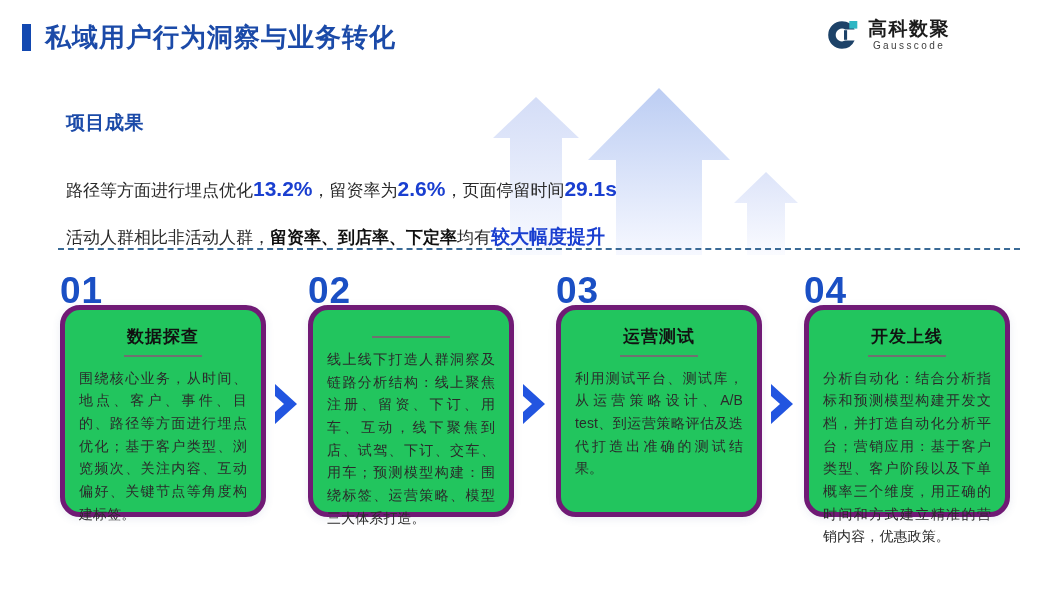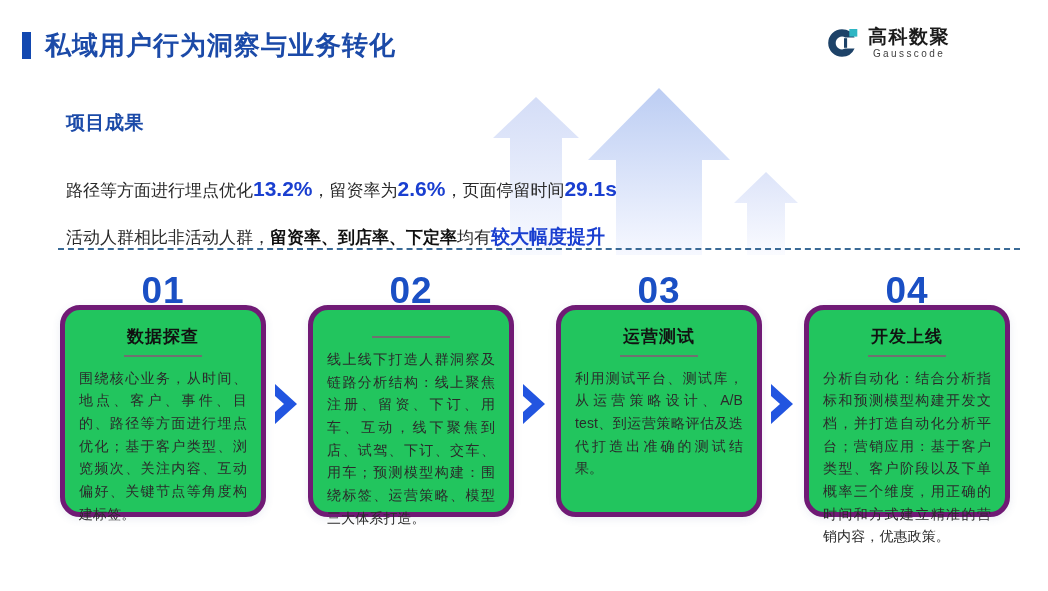--- a/index.html
+++ b/index.html
@@ -16,21 +16,21 @@
   .slide {
     position: relative;
     width: 1048px;
     height: 591px;
     background: #ffffff;
   }
 
   
   .header {
     position: absolute;
-    left: 0; top: 8px;
+    left: 0; top: 0;
     width: 972px; height: 78px;
   }
 
   .title-wrap {
     position: absolute;
     left: 22px; top: 20px;
     display: flex;
     align-items: center;
     gap: 14px;
   }
@@ -142,21 +142,21 @@
   }
   .step-0 { left: 60px; }
   .step-1 { left: 308px; }
   .step-2 { left: 556px; }
   .step-3 { left: 804px; }
 
   .step-num {
     position: absolute;
     top: 0; left: 0;
     width: 206px;
-    text-align: center;
+    text-align: left;
     font-size: 37px;
     font-weight: bold;
     color: #1a4fc4;
     line-height: 1;
     letter-spacing: 1px;
     z-index: 4;
   }
 
   .card {
     position: absolute;

